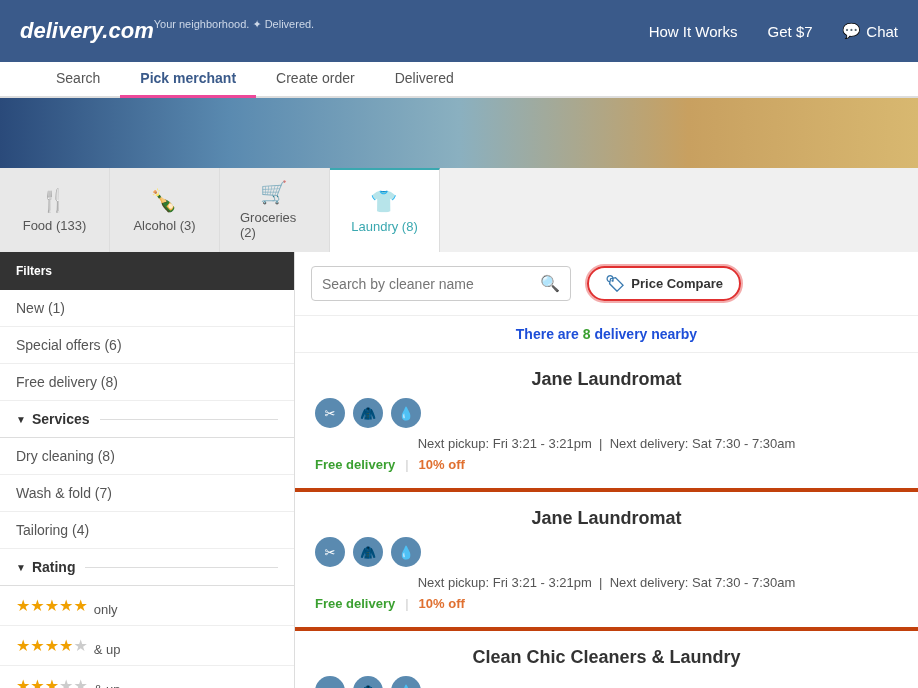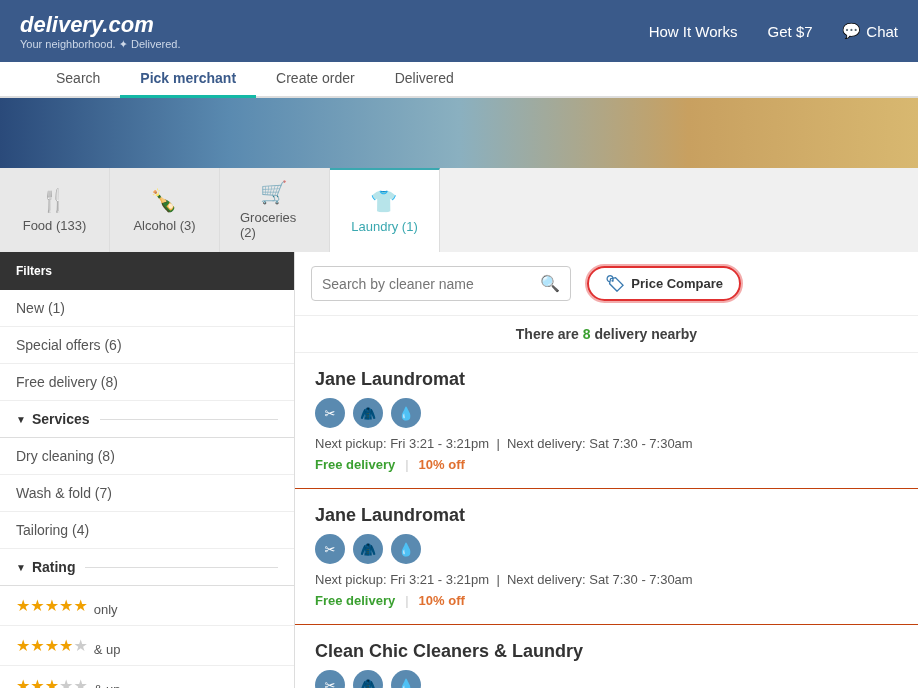--- a/index.html
+++ b/index.html
@@ -8,21 +8,21 @@
     
     .header {
       background-color: #3a5a8a;
       display: flex;
       align-items: center;
       padding: 0 20px;
       height: 62px;
     }
     .logo {
       display: flex;
-      flex-direction: column;
+      flex-direction: row;
       color: white;
       margin-right: auto;
     }
     .logo-title {
       font-size: 22px;
       font-weight: bold;
       font-style: italic;
       color: white;
     }
     .logo-subtitle {
@@ -58,21 +58,21 @@
     .tab {
       padding: 8px 20px;
       font-size: 14px;
       cursor: pointer;
       color: #555;
       border-bottom: 2px solid transparent;
       margin-bottom: -2px;
     }
     .tab.active {
       color: #3a5a8a;
-      border-bottom: 3px solid #14b8a6;
+      border-bottom: 3px solid #ec4899;
       font-weight: bold;
     }
 
     
     .hero {
       height: 70px;
       background: linear-gradient(to right, #2a4a7a, #5a8ab0, #8ab0c0, #c8a060, #d8b870);
       position: relative;
       overflow: hidden;
     }
@@ -234,29 +234,30 @@
     
     .nearby-text {
       text-align: center;
       padding: 10px;
       color: #555;
       font-size: 14px;
       background: white;
       border-bottom: 1px solid #eee;
     }
     .nearby-text span {
-      color: #404040;
+      color: #1d4ed8;
       font-weight: bold;
     }
 
     
     .merchant-card {
       background: white;
-      border-bottom: 1px solid #c2410c;
+      border-bottom: 4px solid #c2410c;
       padding: 16px 20px;
+      text-align: center;
     }
     .merchant-name {
       font-size: 18px;
       font-weight: bold;
       color: #333;
       margin-bottom: 8px;
     }
     .merchant-icons {
       display: flex;
       gap: 8px;
@@ -321,21 +322,21 @@
   <div class="category-item">
     <span class="category-icon">🍾</span>
     <span>Alcohol (3)</span>
   </div>
   <div class="category-item">
     <span class="category-icon">🛒</span>
     <span>Groceries (2)</span>
   </div>
   <div class="category-item active">
     <span class="category-icon" style="color:#3aa8b0;">👕</span>
-    <span>Laundry (1)</span>
+    <span>Laundry (8)</span>
   </div>
 </div>
 
 <div class="main-content">
 
   <div class="sidebar">
     <div class="filters-header">Filters</div>
 
     <div class="filter-item">New (1)</div>
     <div class="filter-item">Special offers (6)</div>

